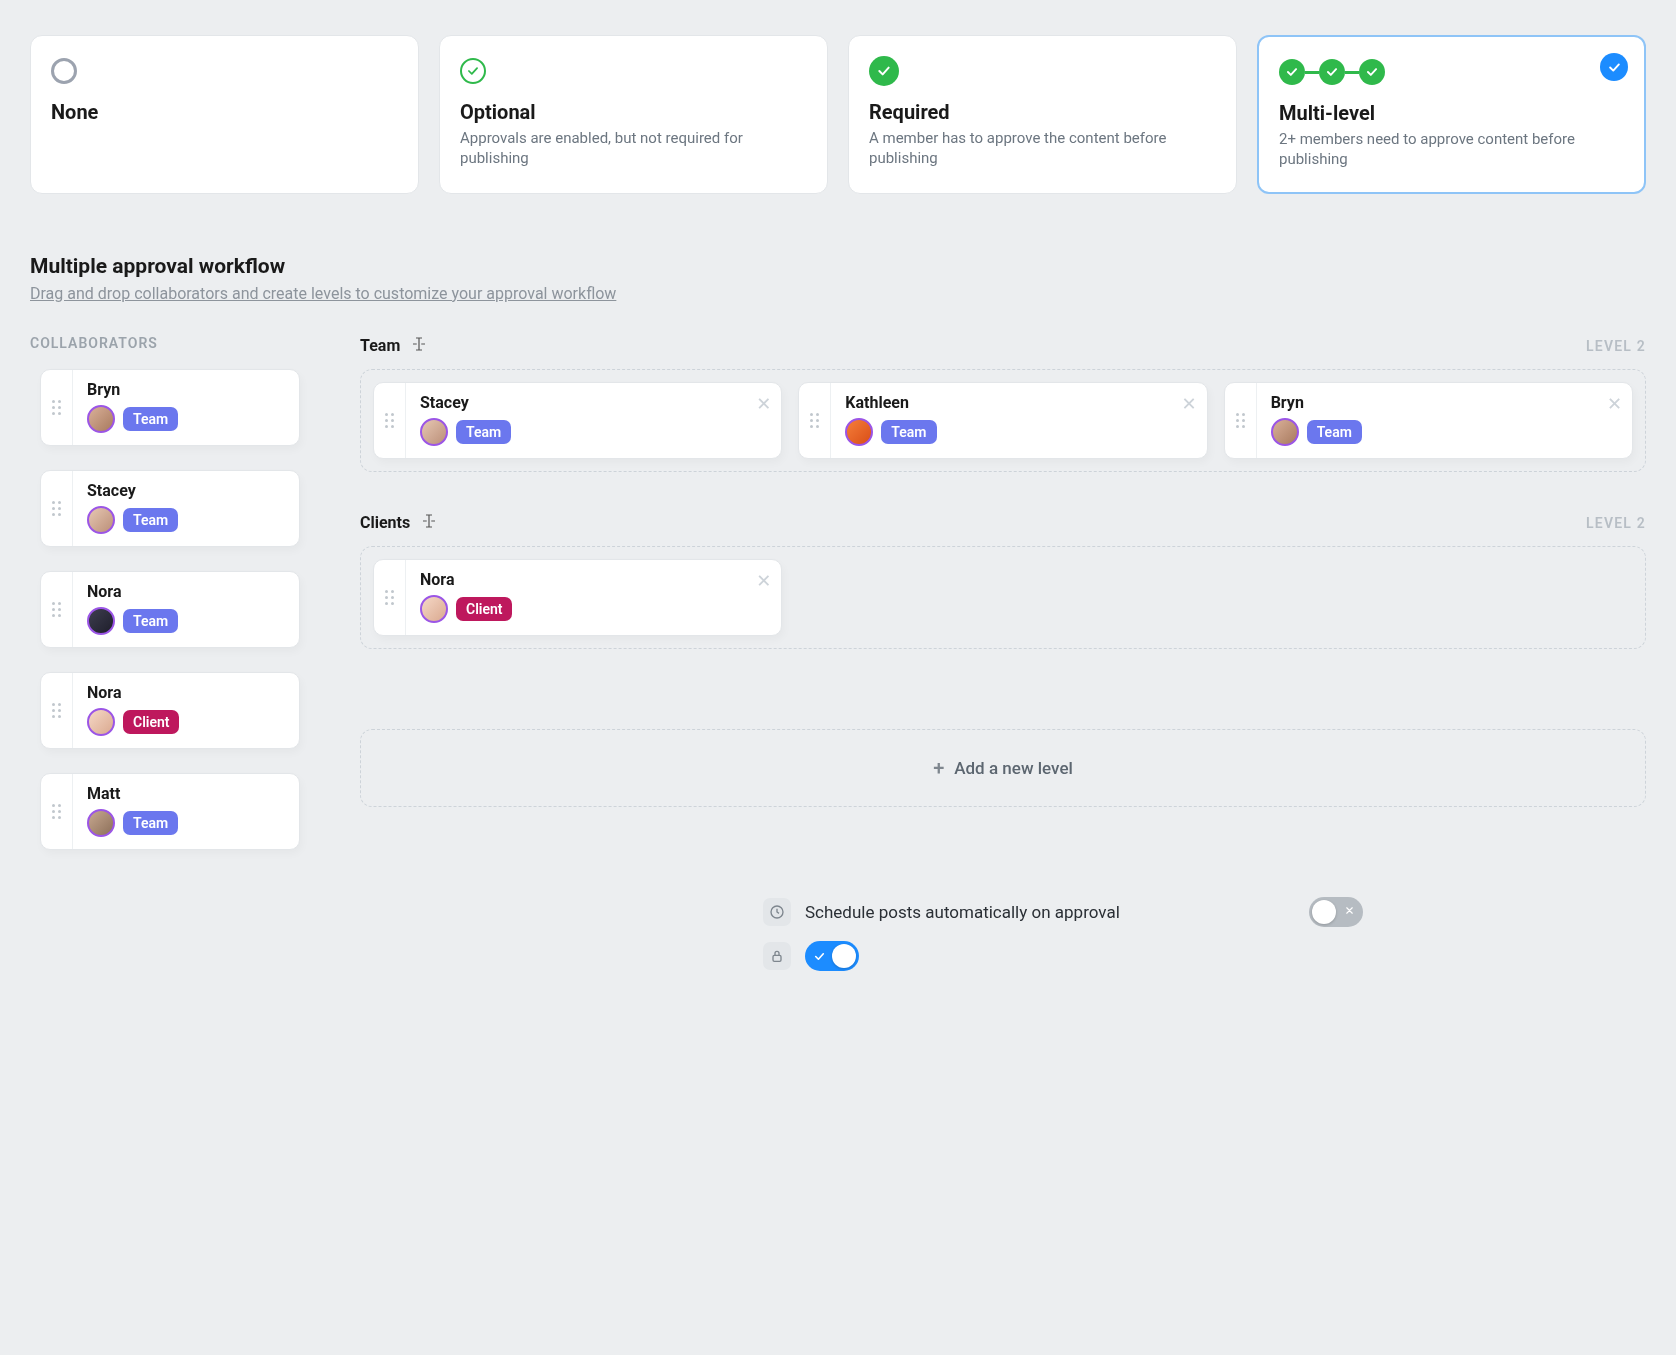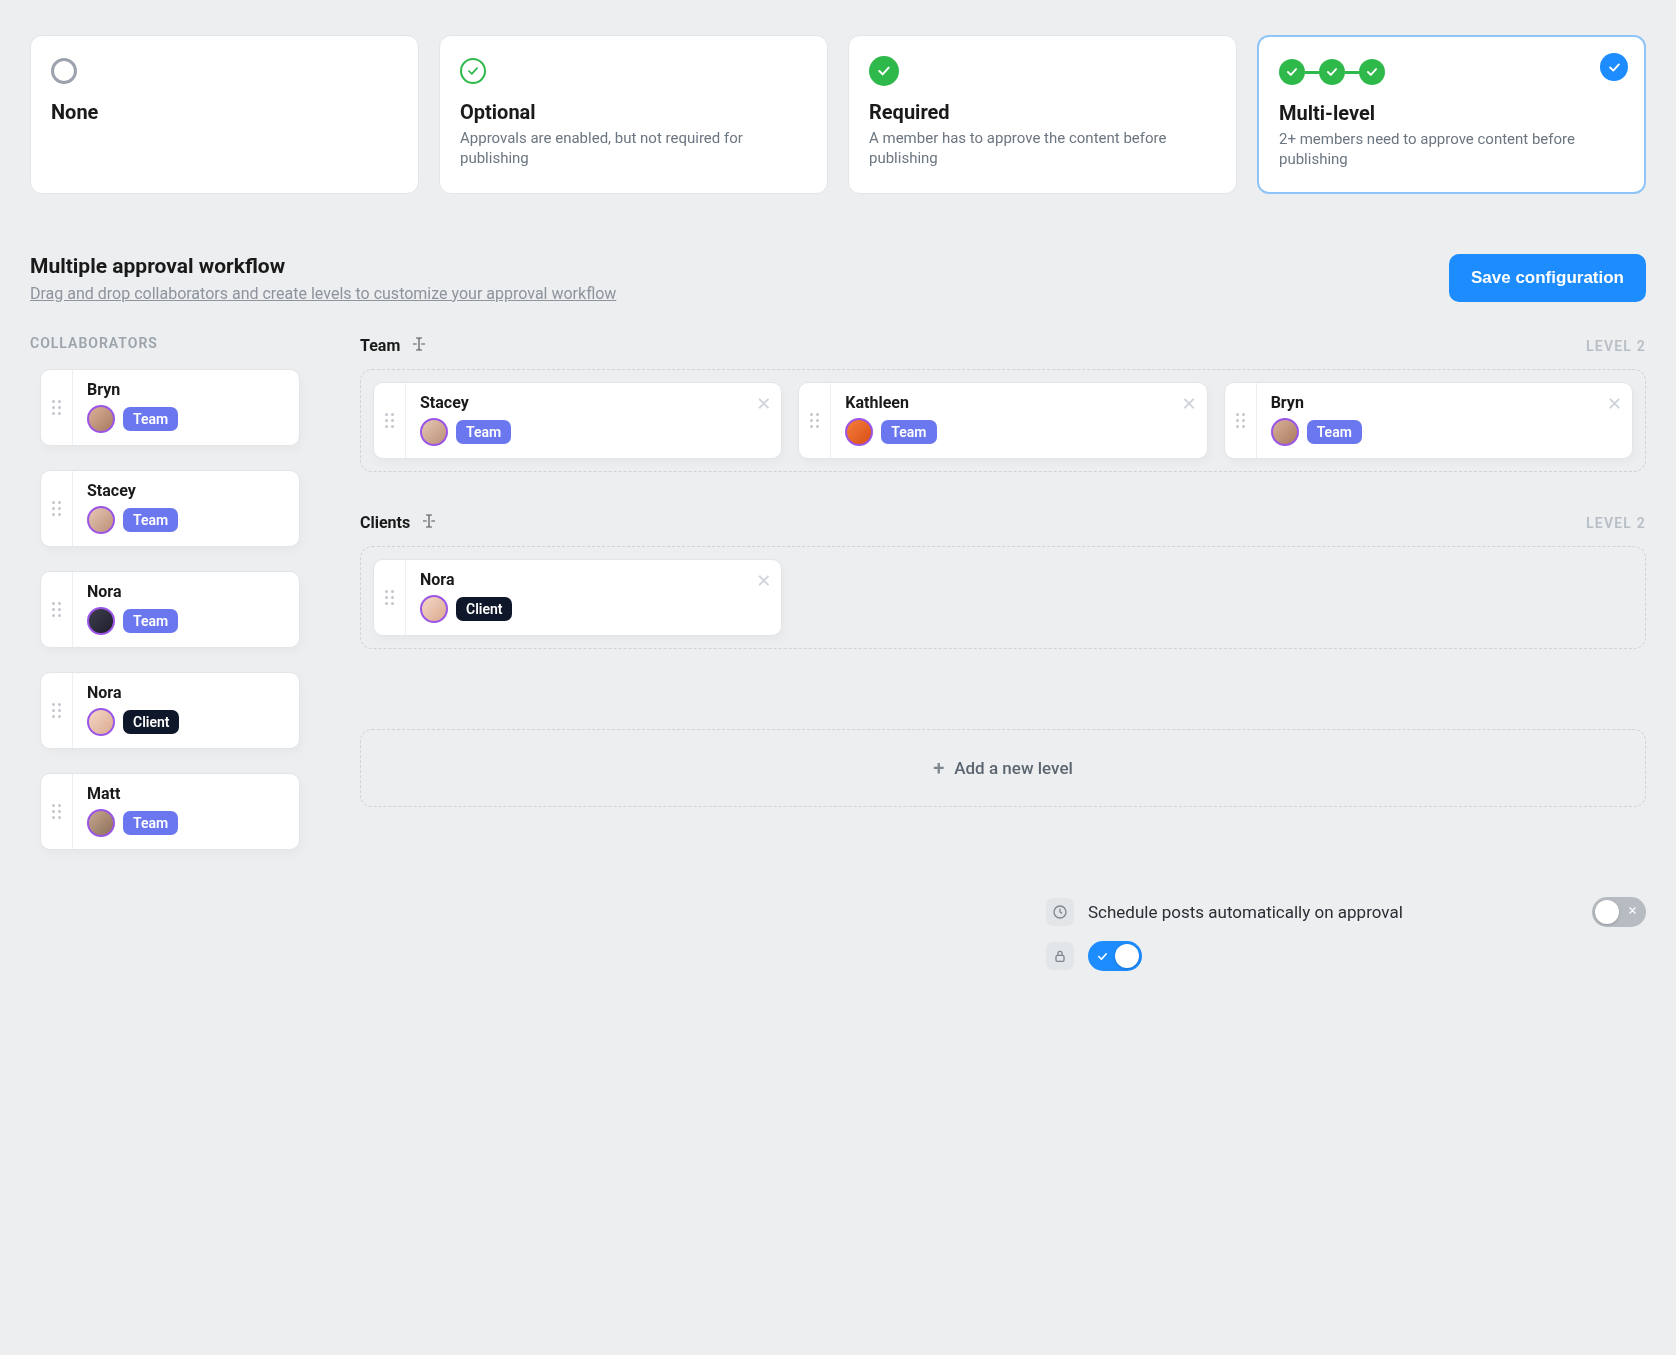--- a/index.html
+++ b/index.html
@@ -114,21 +114,21 @@
 .avatar.a1{background:linear-gradient(135deg,#d9b099,#a87a5e);}
 .avatar.a2{background:linear-gradient(135deg,#e6c7b3,#bb8f78);}
 .avatar.a3{background:linear-gradient(135deg,#3e3e50,#1e1e2a);}
 .avatar.a4{background:linear-gradient(135deg,#f5d8c7,#daa98f);}
 .avatar.a5{background:linear-gradient(135deg,#c7a890,#8c6f59);}
 .avatar.a6{background:linear-gradient(135deg,#f57e3a,#d94e17);}
 .tag {
   padding:4px 10px; border-radius:7px; font-size:14px; font-weight:600; color:#fff;
 }
 .tag.team{background:#6b77ee;}
-.tag.client{background:#0f172a;}
+.tag.client{background:#be185d;}
 .remove-x {
   position:absolute; top:10px; right:10px; color:#cdd3d9; cursor:pointer;
   font-size:18px; font-weight:300;
 }
 
 .levels { display:flex; flex-direction:column; gap:40px; }
 .level-head { display:flex; align-items:center; justify-content:space-between; margin-bottom:12px;}
 .level-name-wrap{display:flex;align-items:center;gap:10px;}
 .level-name { font-size:16px; font-weight:700; }
 .rename-icon svg{width:18px;height:18px;stroke:#555;fill:none;stroke-width:1.6;}
@@ -140,21 +140,21 @@
 .level-drop .person-card{min-width:0;}
 .add-level {
   border:1.5px dashed #cdd3d9; border-radius:12px; padding:26px;
   display:flex; align-items:center; justify-content:center; gap:10px;
   color:#5c6670; font-size:17px; font-weight:500; cursor:pointer;
 }
 .add-level .plus{font-size:20px;color:#7e868e;}
 
 .settings {
   margin-top:50px;
-  display:flex; flex-direction:column; gap:14px; align-items:flex-end;
+  display:flex; flex-direction:column; gap:14px; align-items:center;
   margin-left: 430px;
 }
 .setting-row { display:flex; align-items:center; gap:14px; width: 600px; }
 .setting-row .label { font-size:17px; color:#2a2f35; flex:1;}
 .setting-row .icon-box {
   width:28px;height:28px;border-radius:7px;background:#e3e6e9;
   display:flex;align-items:center;justify-content:center;
 }
 .setting-row .icon-box svg{width:16px;height:16px;stroke:#7e868e;fill:none;stroke-width:2;}
 .toggle {
@@ -240,21 +240,20 @@
     <div class="option-title">Multi-level</div>
     <div class="option-desc">2+ members need to approve content before publishing</div>
   </div>
 </div>
 
 <div class="section-header">
   <div>
     <div class="section-title">Multiple approval workflow</div>
     <div class="section-sub">Drag and drop collaborators and create levels to customize your approval workflow</div>
   </div>
-  <button class="save-btn">Save configuration</button>
 </div>
 
 <div class="workflow">
 
   <div>
     <div class="collab-label">COLLABORATORS</div>
     <div class="collab-list" id="collab-list">
         <div class="person-card">
     <div class="drag-handle">
       <div class="dots">

